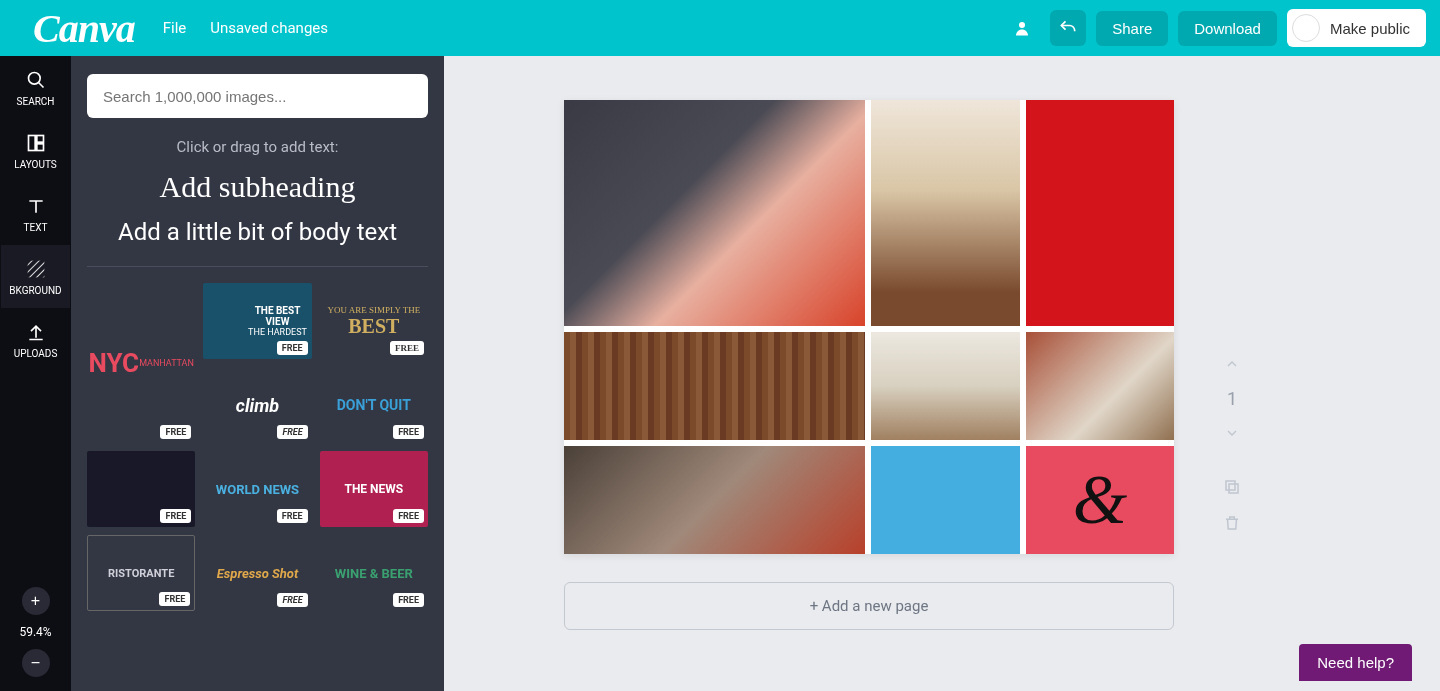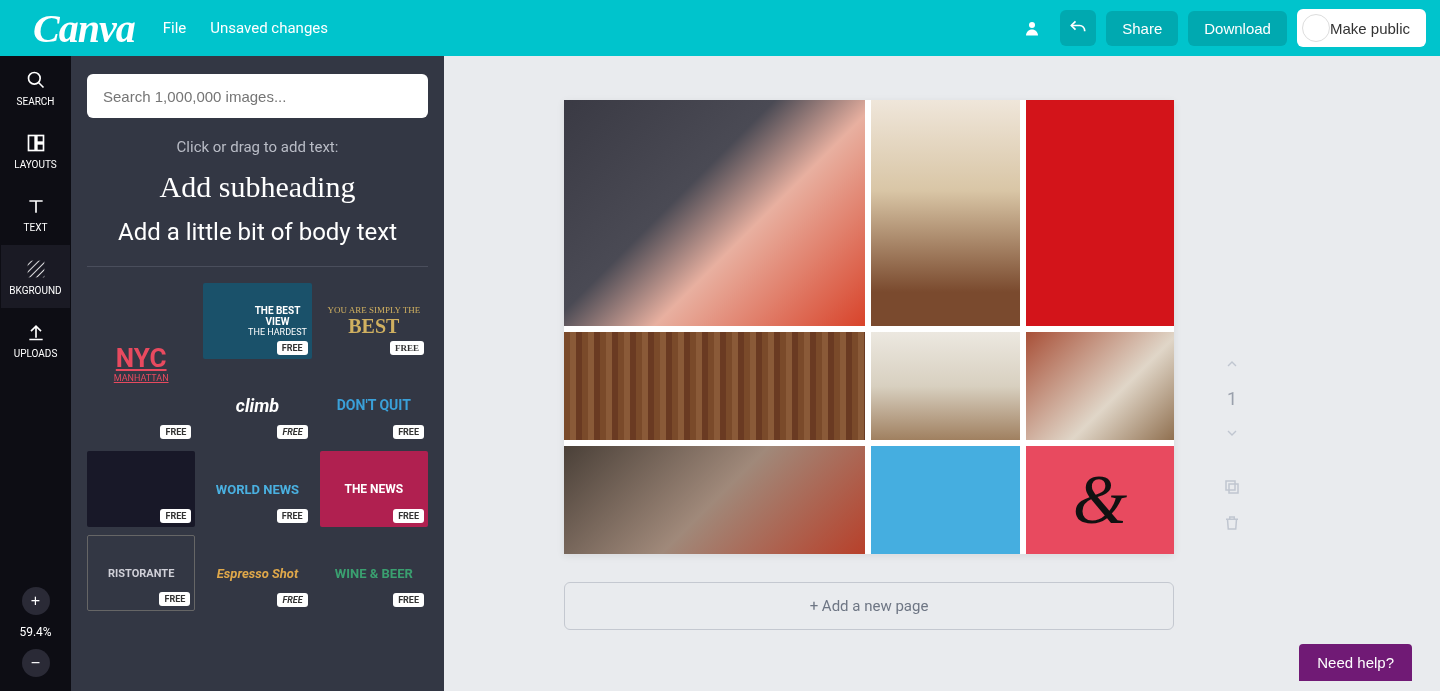--- a/index.html
+++ b/index.html
@@ -4,21 +4,21 @@
 <style>
 * { margin: 0; padding: 0; box-sizing: border-box; }
 body { font-family: -apple-system, BlinkMacSystemFont, "Segoe UI", Roboto, Helvetica, Arial, sans-serif; width: 1440px; height: 691px; overflow: hidden; background: #e5e5e5; }
 
 
 .topbar { height: 56px; background: #00c4cc; display: flex; align-items: center; padding: 0 14px; color: #fff; }
 .logo { font-family: Liberation Serif, serif; font-size: 40px; font-weight: bold; font-style: italic; letter-spacing: -1px; margin-right: 28px; margin-left: 19px; }
 .topbar .menu-item { font-size: 15px; margin-right: 24px; cursor: pointer; }
 .topbar-right { margin-left: auto; display: flex; align-items: center; gap: 10px; }
 .tb-btn { background: #00a9b0; color: #fff; border: none; border-radius: 6px; padding: 9px 16px; font-size: 15px; cursor: pointer; }
-.tb-btn.public { background: #fff; color: #333; display: flex; align-items: center; padding: 5px 16px 5px 5px; }
+.tb-btn.public { background: #fff; color: #333; display: flex; align-items: center; gap: 10px; padding: 5px 16px 5px 5px; }
 .tb-btn.public .dot { width: 28px; height: 28px; border-radius: 50%; background: #fff; border: 1px solid #ddd; display: inline-block; }
 .tb-icon { width: 36px; height: 36px; display: flex; align-items: center; justify-content: center; border-radius: 6px; cursor: pointer; }
 .tb-icon.dark { background: #00a9b0; }
 
 
 .main { display: flex; height: 635px; }
 
 
 .rail { width: 71px; background: #0d0d14; display: flex; flex-direction: column; align-items: center; color: #fff; font-size: 10px; }
 .rail-item { width: 69px; padding: 14px 0 12px; text-align: center; cursor: pointer; }
@@ -152,21 +152,21 @@
     </div>
   </div>
 
   <div class="panel">
     <input class="search-box" placeholder="Search 1,000,000 images..." style="">
     <div class="hint">Click or drag to add text:</div>
     <div class="add-sub">Add subheading</div>
     <div class="add-body">Add a little bit of body text</div>
     <hr class="hrline">
     <div class="tgrid" id="tgrid">
-        <div class="tcard tall" style="color:#e84a5f;font-size:26px;flex-direction:column;text-decoration:underline;">
+        <div class="tcard tall" style="color:#e84a5f;font-size:26px;flex-direction:row;">
           <div>NYC</div>
           <div style="font-size: 9px; font-weight: normal;">MANHATTAN</div>
           <div class="badge">FREE</div>
         </div>
         <div class="tcard" style="background:#1a516a;color:#fff;font-size:10px;flex-direction:column;padding-left:40px;">
           <div>THE BEST VIEW</div>
           <div style="font-size: 9px; font-weight: normal;">THE HARDEST</div>
           <div class="badge">FREE</div>
         </div>
         <div class="tcard" style="color:#d0b060;font-family:Georgia;font-size:20px;flex-direction:column-reverse;">

